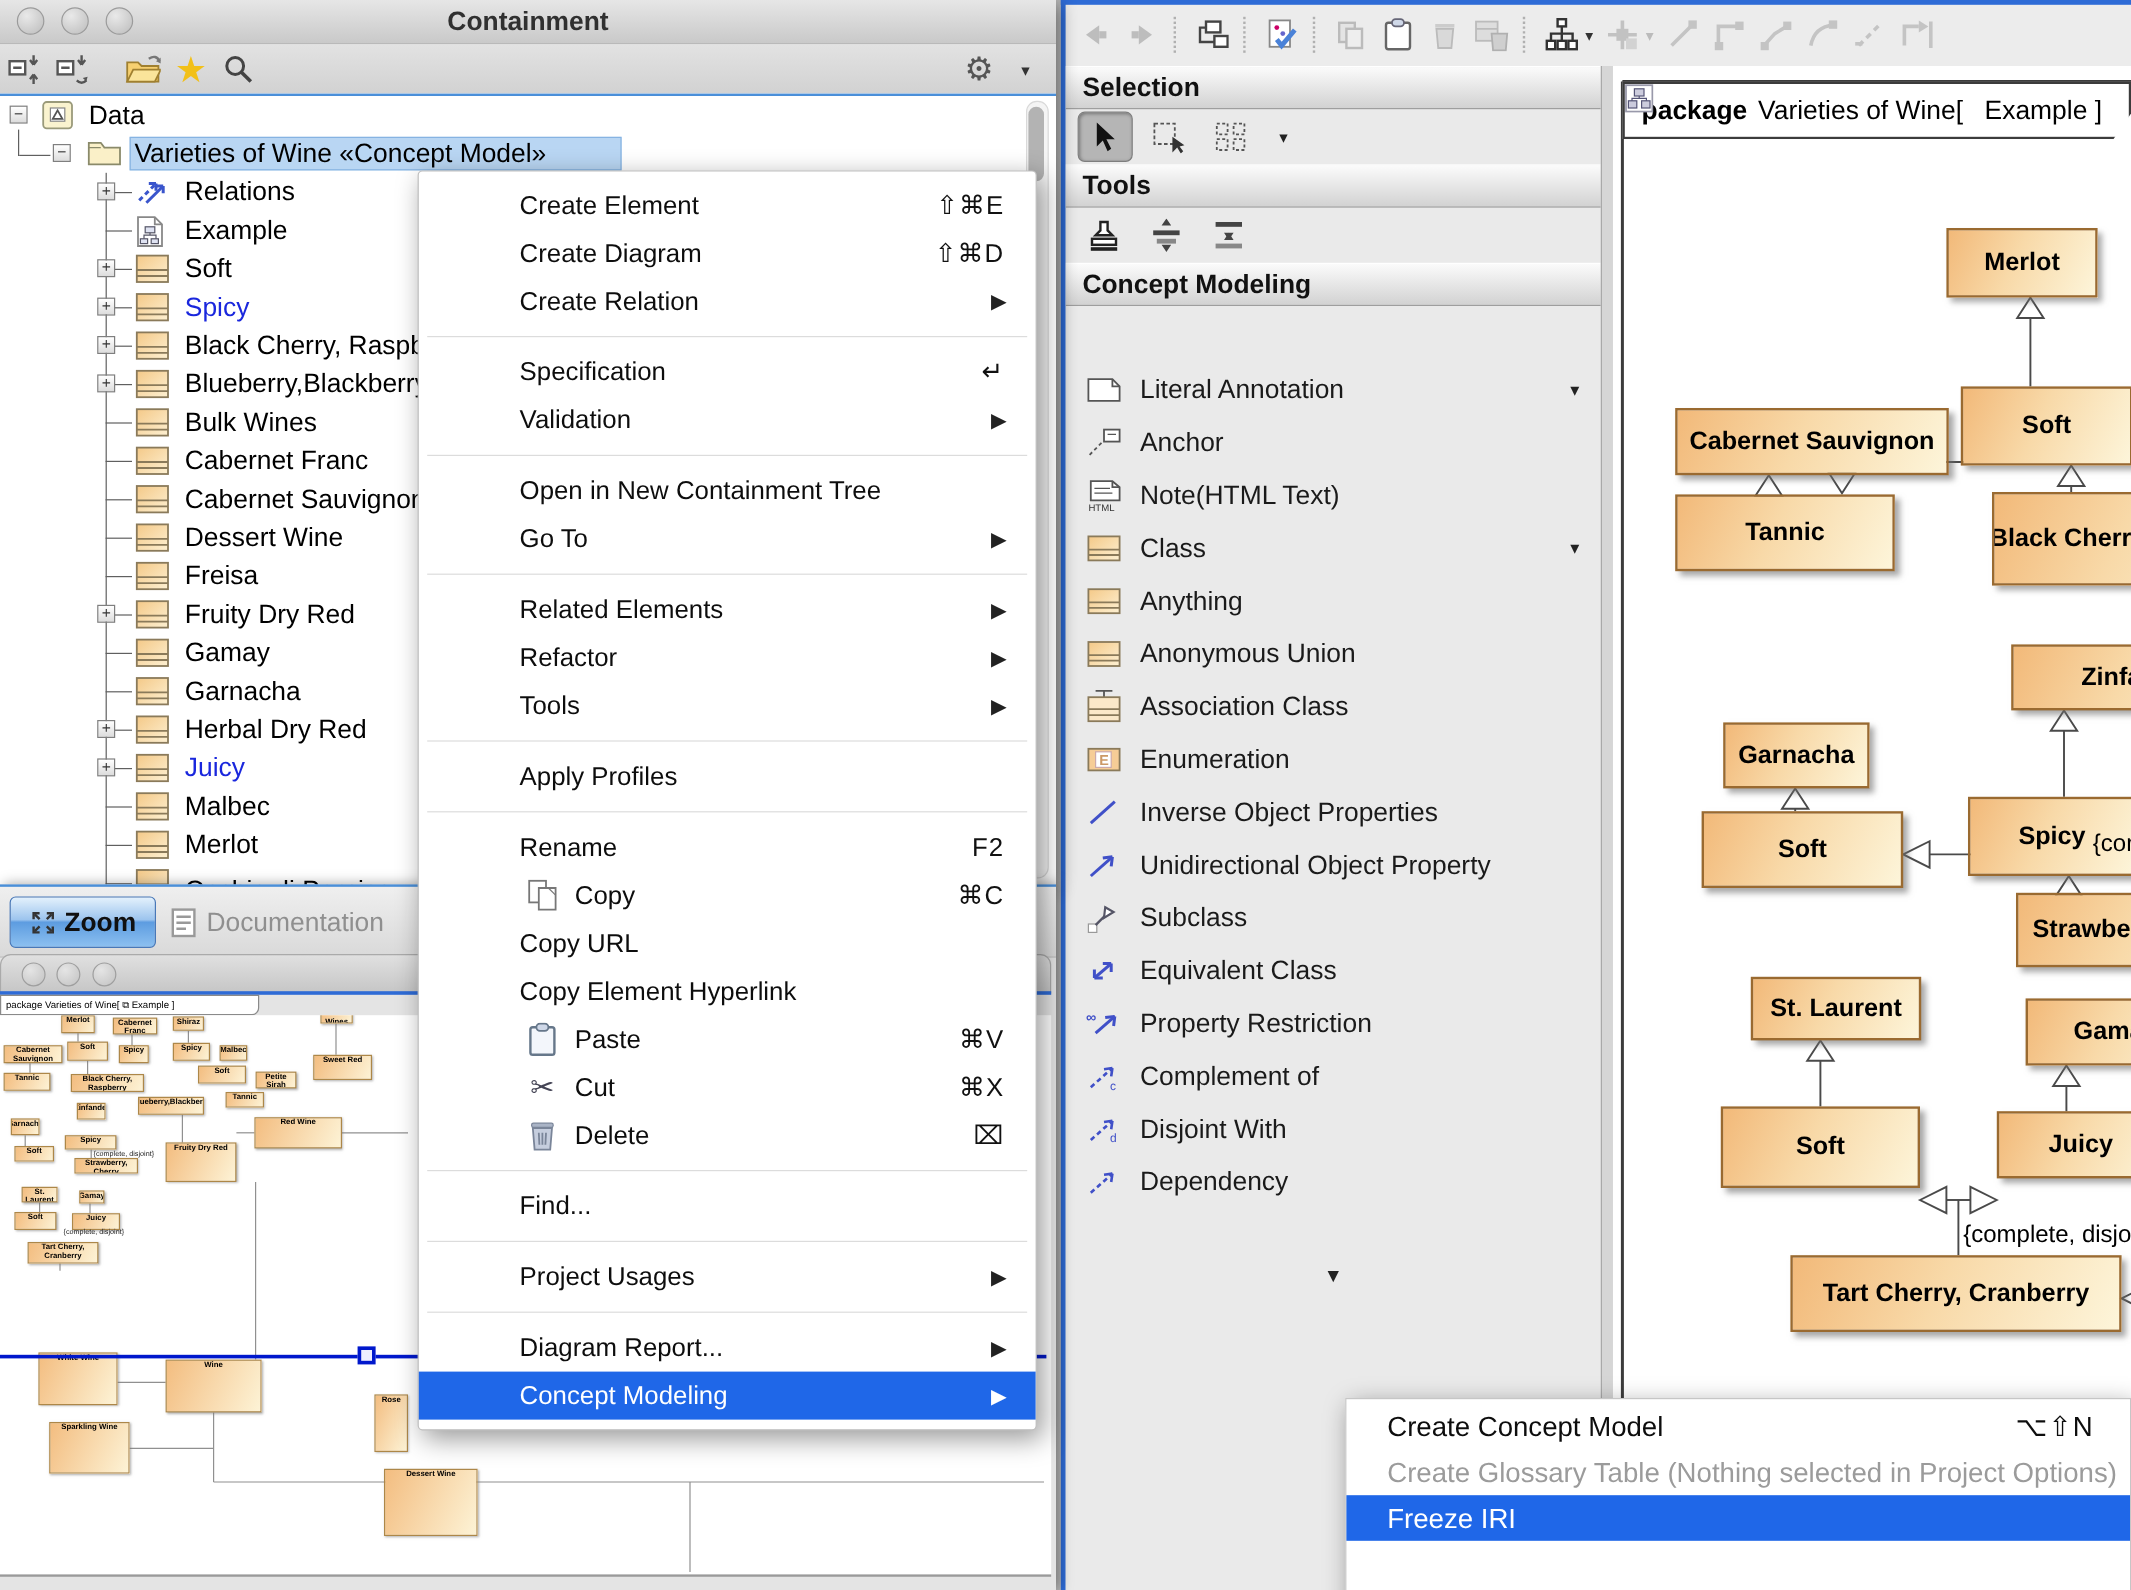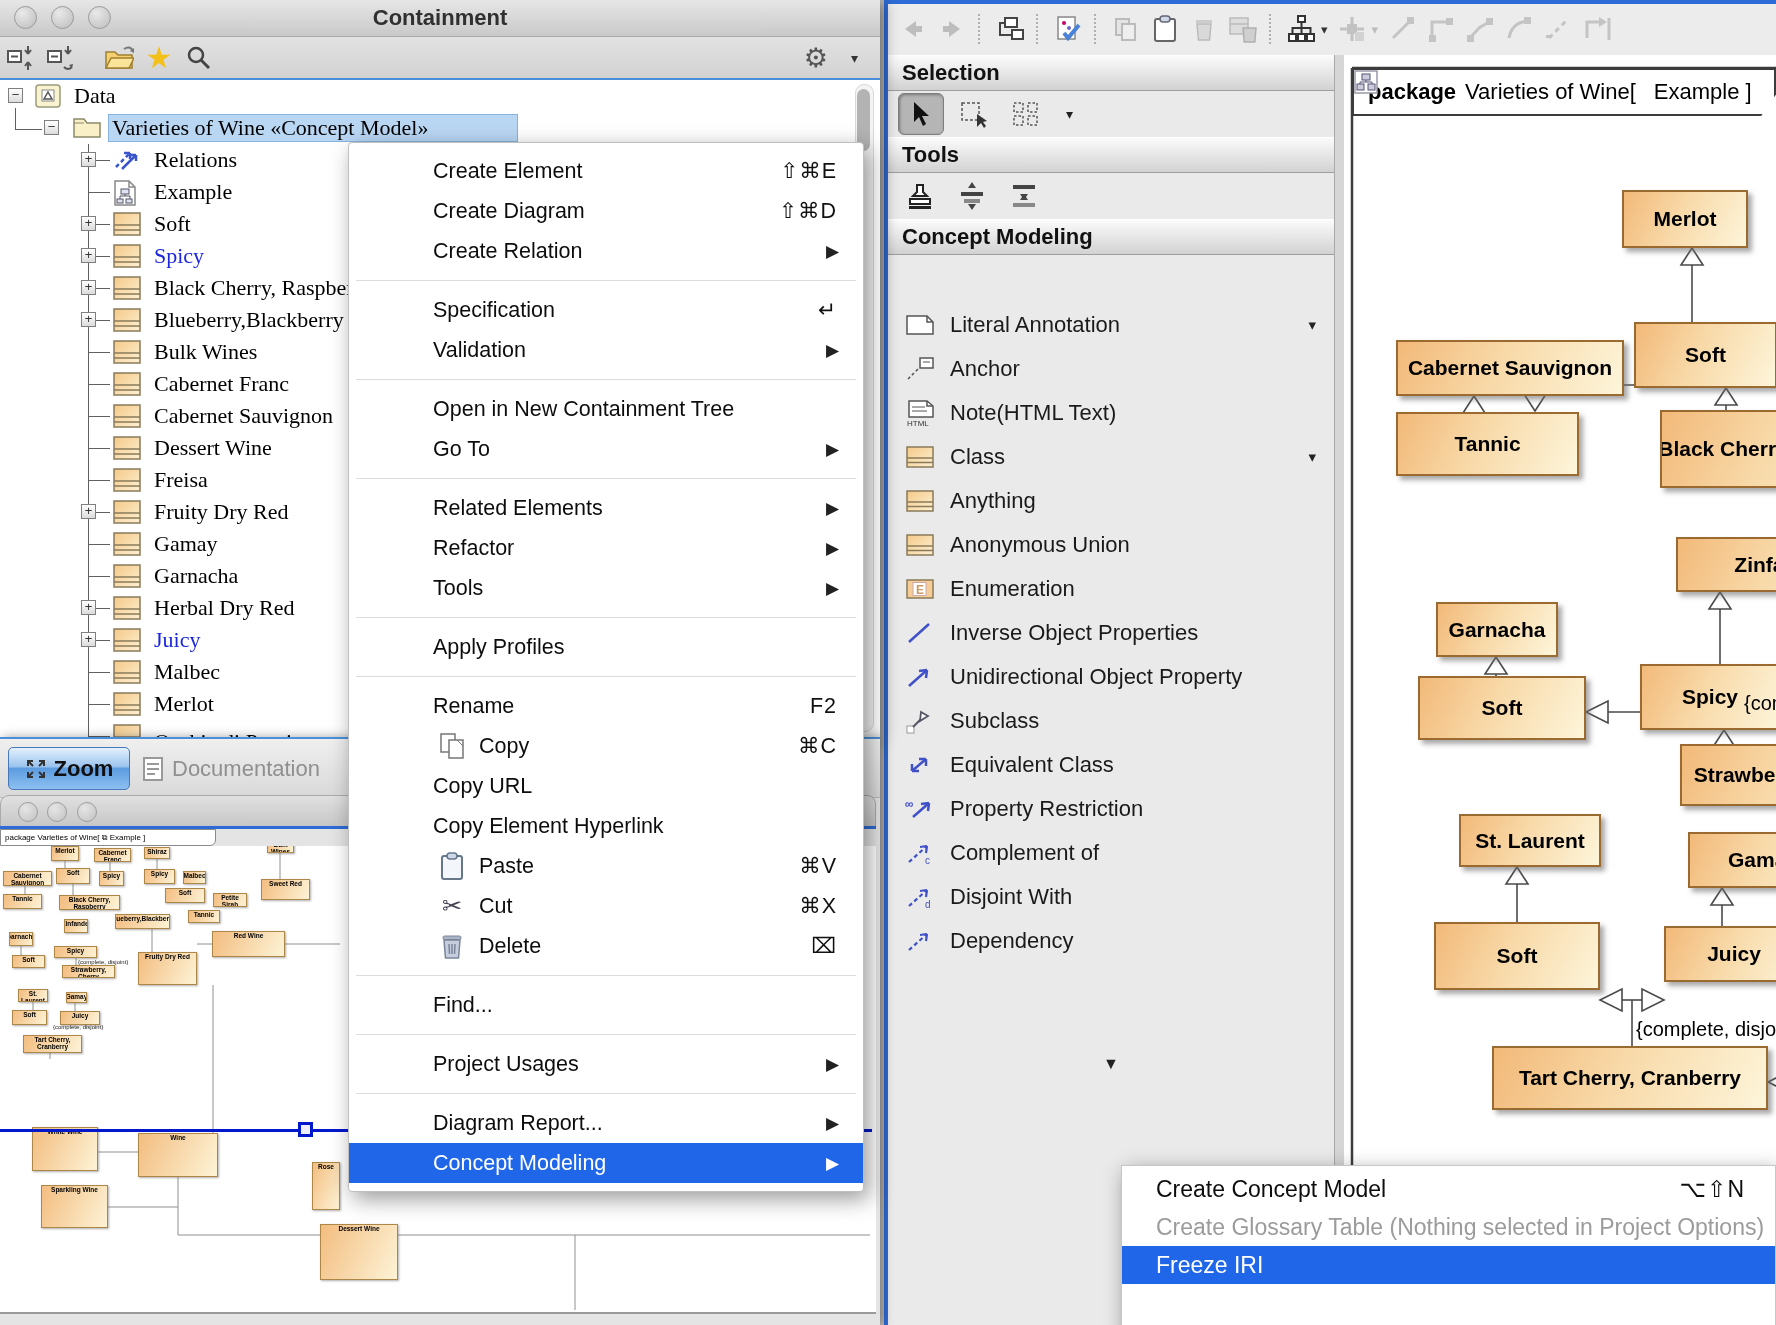--- a/index.html
+++ b/index.html
@@ -37,21 +37,21 @@
   #cw-titlebar{position:absolute;left:0;top:0;width:100%;height:36px;background:linear-gradient(#e6e6e6,#c9c9c9);border-bottom:1px solid #ababab;}
   #cw-title{position:absolute;width:100%;text-align:center;line-height:36px;font-size:22px;font-weight:bold;color:#303030;}
   .tl{position:absolute;top:6px;width:23px;height:23px;border-radius:50%;background:radial-gradient(circle at 35% 30%,#e9e9e9,#bcbcbc);border:1px solid #9b9b9b;box-sizing:border-box;}
   #cw-toolbar{position:absolute;left:0;top:37px;width:100%;height:41px;background:linear-gradient(#e2e2e2,#d2d2d2);display:flex;align-items:center;gap:10px;padding-left:6px;box-sizing:border-box;}
   #tree{position:absolute;left:0;top:78px;width:100%;height:659px;background:#fff;border-top:2px solid #4a8fd9;overflow:hidden;}
   .guide{position:absolute;background:#606060;}
   .trow{position:absolute;left:0;width:100%;height:32px;display:flex;align-items:center;font-size:22px;color:#000;}
   .trow .sel-hl{position:absolute;height:28px;top:2px;background:#b9d6f3;border:1px solid #86b3e2;box-sizing:border-box;z-index:0;}
   .texp{position:absolute;width:15px;height:15px;border:1px solid #7f7f7f;background:linear-gradient(#ffffff,#dcdcdc);box-sizing:border-box;font-size:13px;line-height:12px;text-align:center;color:#333;z-index:2;}
   .tico{position:absolute;z-index:2;display:flex;}
-  .tlabel{position:absolute;white-space:nowrap;z-index:1;padding:0 4px;font-family:Liberation Serif, serif;}
+  .tlabel{position:absolute;white-space:nowrap;z-index:1;padding:0 4px;}
   .tlabel.blue{color:#1a27dd;}
   #tree-scroll{position:absolute;right:6px;top:4px;width:17px;height:646px;background:#f4f4f4;border:1px solid #d9d9d9;border-radius:9px;}
   #tree-thumb{position:absolute;left:1px;top:4px;width:13px;height:62px;background:#b3b3b3;border-radius:7px;}
 
   
   #zoom-panel{left:0;top:737px;width:880px;height:588px;background:#e4e4e4;z-index:3;box-shadow:3px 0 10px rgba(0,0,0,.35);}
   #zp-tabbar{position:absolute;left:0;top:0;width:100%;height:58px;background:linear-gradient(#efefef,#d9d9d9);border-top:2px solid #4a8fd9;border-bottom:1px solid #bdbdbd;}
   #zoom-tab{position:absolute;left:8px;top:8px;width:122px;height:43px;background:linear-gradient(#e3f1fc,#9cc4ee 45%,#5d9ce0 50%,#8cc0f0);border:1px solid #4878b8;border-radius:5px;display:flex;align-items:center;justify-content:center;gap:7px;font-size:22px;font-weight:bold;color:#101010;box-sizing:border-box;}
   #doc-tab{position:absolute;left:142px;top:8px;height:43px;display:flex;align-items:center;gap:8px;font-size:22px;color:#8f8f8f;}
   #mini-titlebar{position:absolute;left:0;top:58px;width:876px;height:33px;background:linear-gradient(#e0e0e0,#c6c6c6);border-radius:9px 9px 0 0;border:1px solid #aaa;box-sizing:border-box;}
@@ -330,20 +330,32 @@
                     <stop offset="0" stop-color="#f4c988"></stop>
                     <stop offset="1" stop-color="#fdf0d2"></stop>
                   </linearGradient>
                 </defs>
                 <rect x="2" y="2" width="26" height="20" fill="url(#pg5)" stroke="#8a7a5a" stroke-width="1.5"></rect>
                 <line x1="2" y1="13" x2="28" y2="13" stroke="#8a7a5a" stroke-width="1.5"></line>
                 <line x1="2" y1="17.5" x2="28" y2="17.5" stroke="#8a7a5a" stroke-width="1.5"></line>
               </svg>
             </div>
             <div class="pi-label">Anonymous Union</div>
+          </div>
+          <div class="pal-item">
+            <div class="pi-ico">
+              <svg width="30" height="28">
+                <line x1="15" y1="0" x2="15" y2="6" stroke="#555" stroke-width="1.5"></line>
+                <line x1="8" y1="0.8" x2="22" y2="0.8" stroke="#555" stroke-width="1.5"></line>
+                <rect x="2" y="6" width="26" height="20" fill="#fbe8c8" stroke="#8a7a5a" stroke-width="1.5"></rect>
+                <line x1="2" y1="16" x2="28" y2="16" stroke="#8a7a5a" stroke-width="1.5"></line>
+                <line x1="2" y1="21" x2="28" y2="21" stroke="#8a7a5a" stroke-width="1.5"></line>
+              </svg>
+            </div>
+            <div class="pi-label">Association Class</div>
           </div>
           <div class="pal-item">
             <div class="pi-ico">
               <svg width="30" height="22">
                 <rect x="2" y="2" width="26" height="18" fill="#f6cd96" stroke="#8a7a5a" stroke-width="1.5"></rect>
                 <rect x="8" y="4.5" width="13" height="13" fill="#fff" stroke="#caa"></rect>
                 <text x="11" y="15.5" font-size="12" fill="#c96" font-family="sans-serif" font-weight="bold">E</text>
               </svg>
             </div>
             <div class="pi-label">Enumeration</div>

